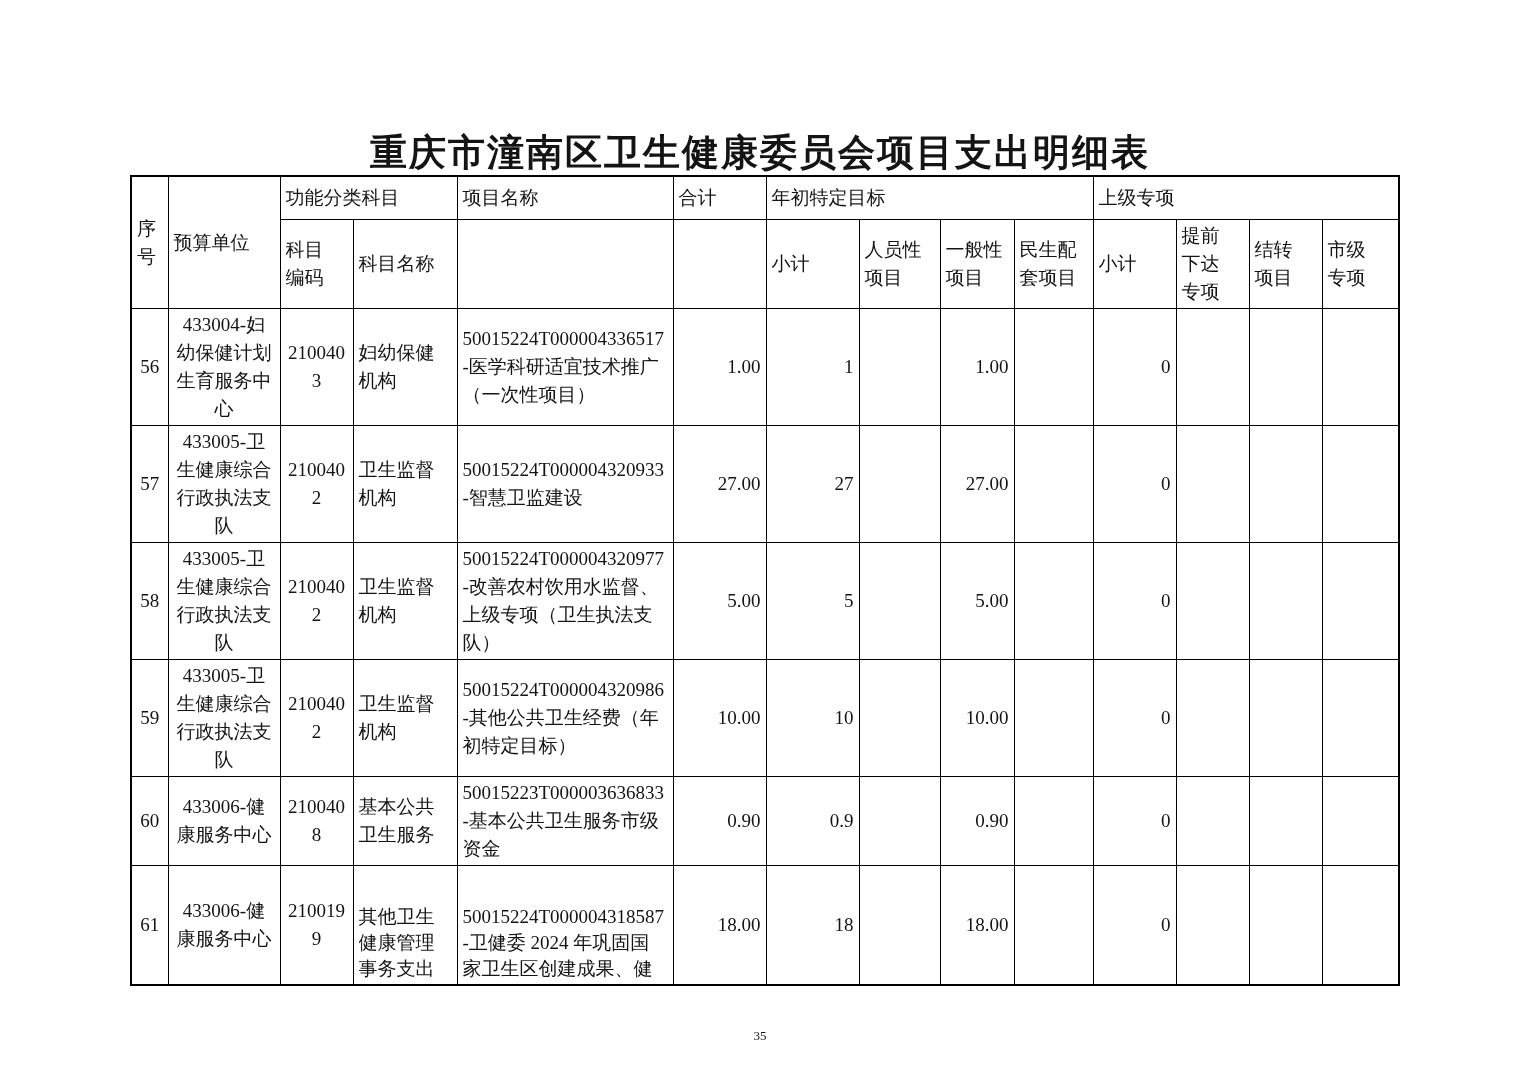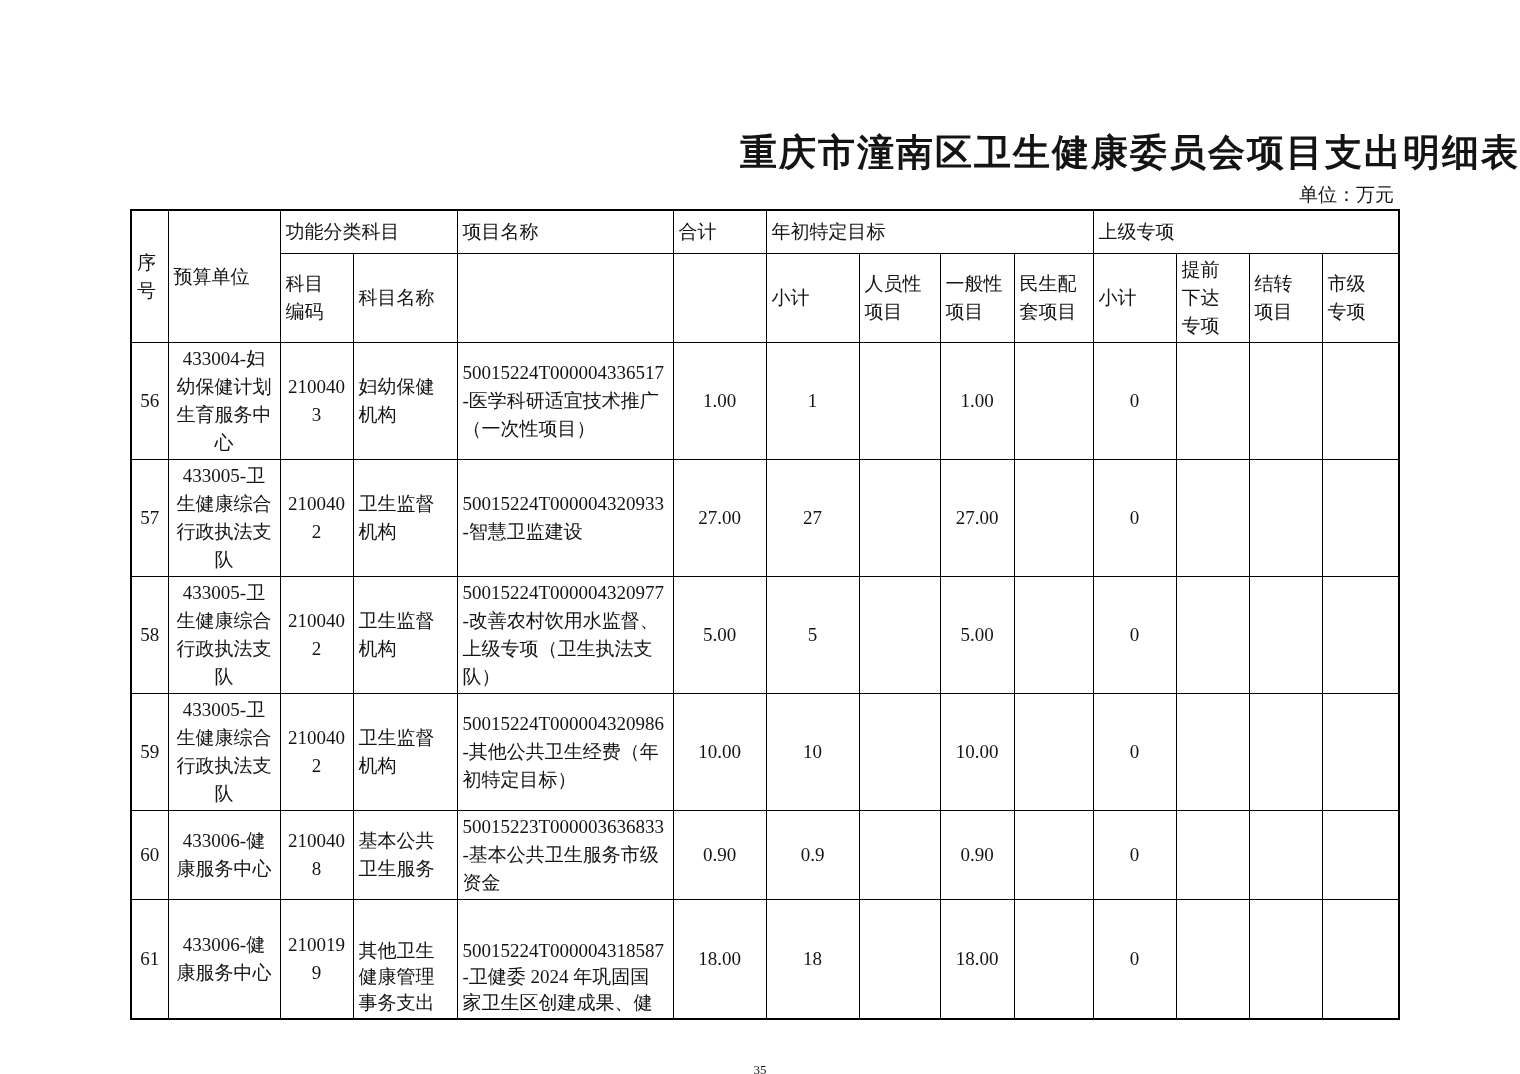--- a/index.html
+++ b/index.html
@@ -11,21 +11,21 @@
   }
   .page {
     position: relative;
     width: 1520px;
     height: 1074px;
     background: #ffffff;
     overflow: hidden;
   }
   .doc-title {
     padding-top: 131px;
-    text-align: right;
+    text-align: center;
     font-size: 37px;
     font-weight: bold;
     letter-spacing: 2px;
     line-height: 1.2;
   }
   .sheet {
     width: 1268px;
     margin-left: 130px;
   }
   .unit-note {
@@ -50,42 +50,41 @@
     overflow: hidden;
     word-break: break-all;
   }
   table.grid th {
     text-align: left;
     white-space: pre-line;
     margin-left: 36px;
   }
   td.c { text-align: center; }
   td.l { text-align: left; padding-left: 9px; padding-right: 3px; }
-  td.r { text-align: center; padding-right: 16px; }
+  td.r { text-align: right; padding-right: 16px; }
   .clip {
     max-height: 78px;
     overflow: hidden;
     line-height: 26px;
     margin-top: 36px;
   }
   .page-number {
     text-align: center;
     font-size: 13px;
     margin-top: 42px;
   }
 </style>
 </head>
 <body>
 
 <div class="page">
 
   <div class="doc-title">重庆市潼南区卫生健康委员会项目支出明细表</div>
 
   <div class="sheet">
-    <div class="unit-note">单位：万元</div>
 
     <table class="grid">
       <colgroup>
         <col style="width:37px">
           <col style="width:112px">
           <col style="width:73px">
           <col style="width:104px">
         <col style="width:216px">
           <col style="width:93px">
           <col style="width:93px">

